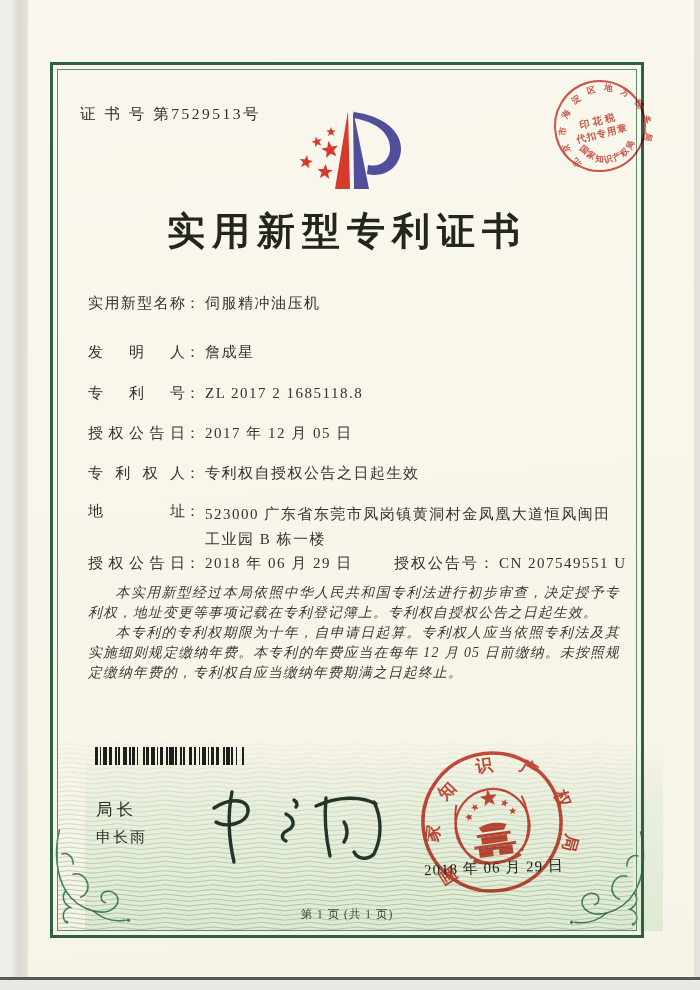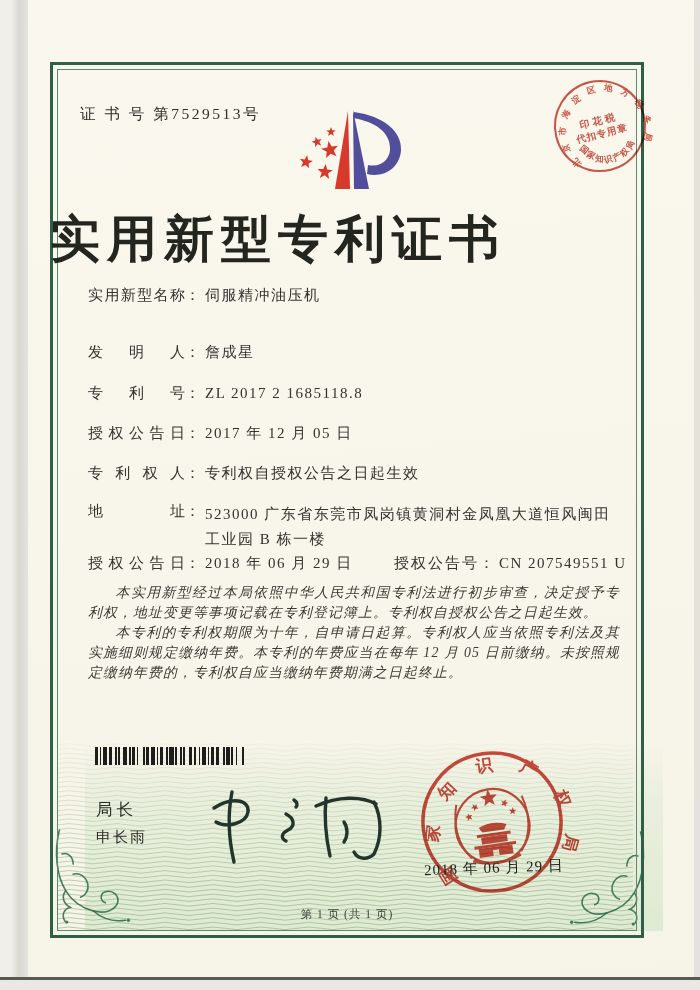--- a/index.html
+++ b/index.html
@@ -28,21 +28,21 @@
   .frame-inner{position:absolute;left:4px;top:4px;width:580px;height:862px;
     border:1.2px solid var(--frame-in);}
 
   .flourish{position:absolute;z-index:2;}
   .flourish path{fill:none;stroke:#2e6b49;stroke-width:1.7;stroke-linecap:round;opacity:.88;}
   .flourish circle{fill:#2e6b49;opacity:.88;}
 
   .cert-no{position:absolute;left:80px;top:104px;font-size:15.5px;letter-spacing:2.5px;
     color:#2f2f2b;z-index:4;}
   #logo{position:absolute;left:288px;top:102px;width:134px;height:100px;z-index:4;}
-  .title{position:absolute;left:50px;top:206px;width:594px;text-align:left;font-size:50px;
+  .title{position:absolute;left:50px;top:206px;width:594px;text-align:center;font-size:38px;
     font-weight:700;letter-spacing:7px;color:#23251f;z-index:4;}
 
   .row{position:absolute;left:88px;width:532px;font-size:15px;color:var(--ink);z-index:4;}
   .lbl{display:inline-block;width:97px;text-align:justify;text-align-last:justify;vertical-align:baseline;}
   .cln{margin-right:5px;}
   .val{letter-spacing:1.5px;}
   .val.pre{white-space:pre-line;display:inline-block;vertical-align:top;line-height:25px;}
   .pair2{position:absolute;left:306px;top:0;white-space:nowrap;}
   .pair2 .lbl2{letter-spacing:2px;}
 
@@ -172,21 +172,21 @@
         <polygon points="40.4,39.1 43.7,44.6 49.9,43.8 45.7,48.5 48.5,54.3 42.7,51.7 38.1,56.1 38.7,49.8 33.1,46.7 39.3,45.4"></polygon>
         <polygon points="43.0,25.0 44.2,28.3 47.8,28.5 45.0,30.6 45.9,34.0 43.0,32.1 40.1,34.0 41.0,30.6 38.2,28.5 41.8,28.3"></polygon>
         <polygon points="27.6,34.7 29.8,37.8 33.6,37.0 31.3,40.1 33.3,43.5 29.6,42.2 27.0,45.1 27.1,41.3 23.5,39.7 27.2,38.5"></polygon>
         <polygon points="19.2,53.1 20.1,58.0 24.9,59.0 20.6,61.4 21.1,66.3 17.5,62.9 13.0,64.9 15.1,60.4 11.8,56.7 16.7,57.4"></polygon>
         <polygon points="37.7,62.0 39.2,67.5 44.8,68.2 40.1,71.3 41.1,76.9 36.7,73.3 31.8,76.0 33.7,70.8 29.6,66.9 35.3,67.1"></polygon>
       </g>
   </svg>
 
   <div class="title">实用新型专利证书</div>
 
-  <div class="row" style="top:286px">
+  <div class="row" style="top:294px">
     <span class="lbl">实用新型名称</span><span class="cln">：</span><span class="val">伺服精冲油压机</span>
   </div>
   <div class="row" style="top:343px">
     <span class="lbl">发明人</span><span class="cln">：</span><span class="val">詹成星</span>
   </div>
   <div class="row" style="top:384px">
     <span class="lbl">专利号</span><span class="cln">：</span><span class="val">ZL 2017 2 1685118.8</span>
   </div>
   <div class="row" style="top:424px">
     <span class="lbl">授权公告日</span><span class="cln">：</span><span class="val">2017 年 12 月 05 日</span>

